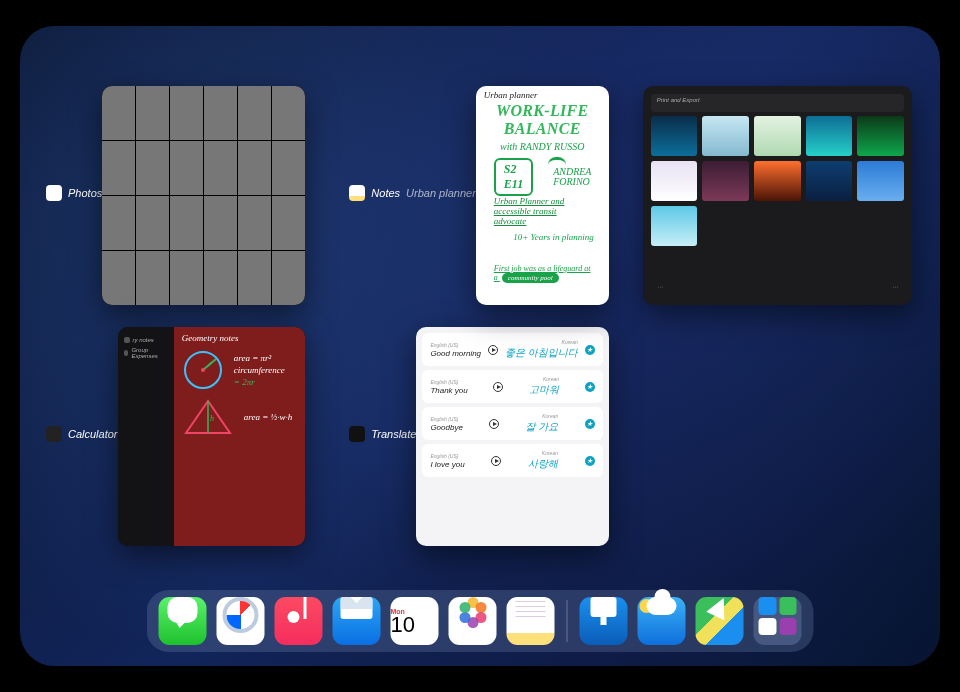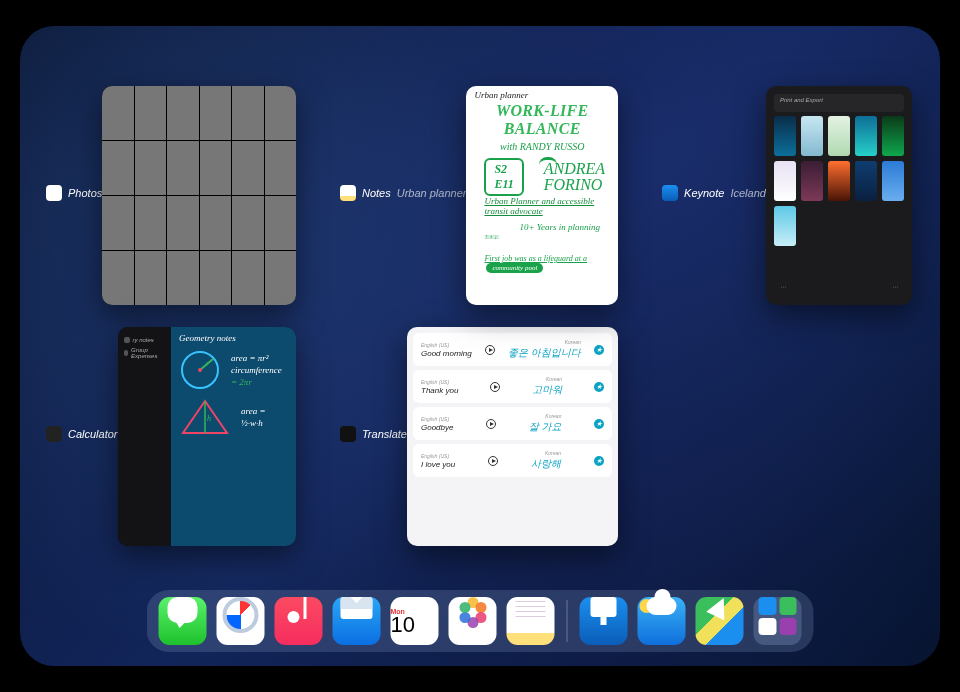--- a/index.html
+++ b/index.html
@@ -108,21 +108,21 @@
 
 .notes-thumb{ background:#fff; padding:10px 12px; font-family: "Comic Sans MS", cursive; color:#1aa24a; position:relative; }
 .notes-title{ color:#222; font-size:9px; position:absolute; top:4px; left:8px; font-family:-apple-system; }
 .nl1{font-size:16px; font-weight:bold; letter-spacing:.3px; margin-top:6px; text-align:center; }
 .nl1 span{color:#34b75a;}
 .nl2{font-size:10px; color:#1aa24a; text-align:center; margin-top:3px;}
 .nl-row{display:flex; align-items:center; gap:10px; margin-top:6px; padding:0 6px;}
 .pill{ border:2px solid #1aa24a; border-radius:6px; padding:2px 8px; font-weight:bold; font-size:12px; color:#1aa24a;}
 .face{ width:28px; height:28px; border-radius:50%; background: radial-gradient(circle at 50% 40%, #1aa24a 55%, #0d6d30 56%); position:relative;}
 .face::after{content:""; position:absolute; top:-6px; left:5px; width:18px; height:8px; border-top:3px solid #1aa24a; border-radius:8px 8px 0 0;}
-.stamp{ display:flex; flex-direction:column; line-height:1; font-size:16px; color:#1aa24a;}
+.stamp{ display:flex; flex-direction:column; line-height:1; font-size:10px; color:#1aa24a;}
 .nl3{font-size:9px; text-decoration: underline; color:#168d3e; padding:0 6px; }
 .nl-map{ margin-top:6px; padding:0 6px; display:flex; gap:10px; align-items:flex-start;}
 .grid-draw{ flex:1; }
 .grid-draw svg{ width:100%; height:30px; display:block;}
 .map-note{ font-size:9px; color:#1aa24a; text-align:right; flex:0 0 90px;}
 .nl4{ font-size:8px; color:#1aa24a; text-decoration:underline; padding:2px 6px 0; }
 .pool-pill{ display:inline-block; background:#1aa24a; color:#fff; font-size:7px; padding:1px 6px; border-radius:8px; margin-left:2px;}
 
 .keynote-thumb{ background:#1b1b1d; padding:8px; display:flex; flex-direction:column; gap:4px;}
 .kn-top{ background:#262629; height:18px; border-radius:4px; font-size:6px; color:#aaa; padding:3px 6px;}
@@ -138,21 +138,21 @@
 .ks7{background:linear-gradient(#ff6f2f,#4a1406);}
 .ks8{background:linear-gradient(#0e3d70,#0a2040);}
 .ks9{background:linear-gradient(#2c7bd6,#6aaef0);}
 .ks10{background:linear-gradient(#5dc9e7,#c7eef7);}
 .kn-bottom{ height:14px; display:flex; justify-content:space-between; font-size:6px; color:#888; padding:0 6px;}
 
 .calc-thumb{ background:#0d0d0f; display:flex; }
 .calc-left{ flex:0 0 30%; background:#131316; padding:6px; font-size:6px; color:#aaa; }
 .calc-left div{margin:4px 0; display:flex; gap:3px; align-items:center;}
 .sq{width:6px;height:6px;background:#555;border-radius:2px;}
-.calc-right{ flex:1; background:#0c4a6e; padding:6px 8px; font-family:"Comic Sans MS",cursive; color:#fff; position:relative;}
+.calc-right{ flex:1; background:#7f1d1d; padding:6px 8px; font-family:"Comic Sans MS",cursive; color:#fff; position:relative;}
 .geo-title{font-size:9px; color:#fff; margin-bottom:6px; }
 .geo-row{ display:flex; gap:10px; align-items:center; margin-bottom:6px;}
 .geo-circle svg, .geo-tri svg{ display:block;}
 .geo-eq{ font-size:9px; color:#fff; line-height:1.35;}
 .geo-eq .g{color:#34b75a;}
 
 .translate-thumb{ background:#f4f4f6; padding:6px; font-size:7px; display:flex; flex-direction:column; gap:4px; }
 .tr-row{ background:#fff; border-radius:6px; padding:6px 8px; display:flex; justify-content:space-between; align-items:center;}
 .tr-col{ display:flex; flex-direction:column; gap:1px; }
 .tr-lang{ font-size:5px; color:#999;}
@@ -320,25 +320,20 @@
             <div class="map-note">10+ Years in planning</div>
           </div>
           <div class="nl4">
             <span>First job was as a lifeguard at a</span>
             <span class="pool-pill">community pool</span>
           </div>
         </div>
       </div>
 
       <div class="app">
-        <div class="app-header">
-          <div class="app-icon keynote"></div>
-          <span class="app-title">Keynote</span>
-          <span class="app-sub">Iceland</span>
-        </div>
         <div class="thumb keynote-thumb">
           <div class="kn-top">Print and Export</div>
           <div class="kn-grid">
             <div class="kn-slide ks0"></div>
               <div class="kn-slide ks1"></div>
               <div class="kn-slide ks2"></div>
               <div class="kn-slide ks3"></div>
               <div class="kn-slide ks4"></div>
             <div class="kn-slide ks5"></div>
               <div class="kn-slide ks6"></div>

